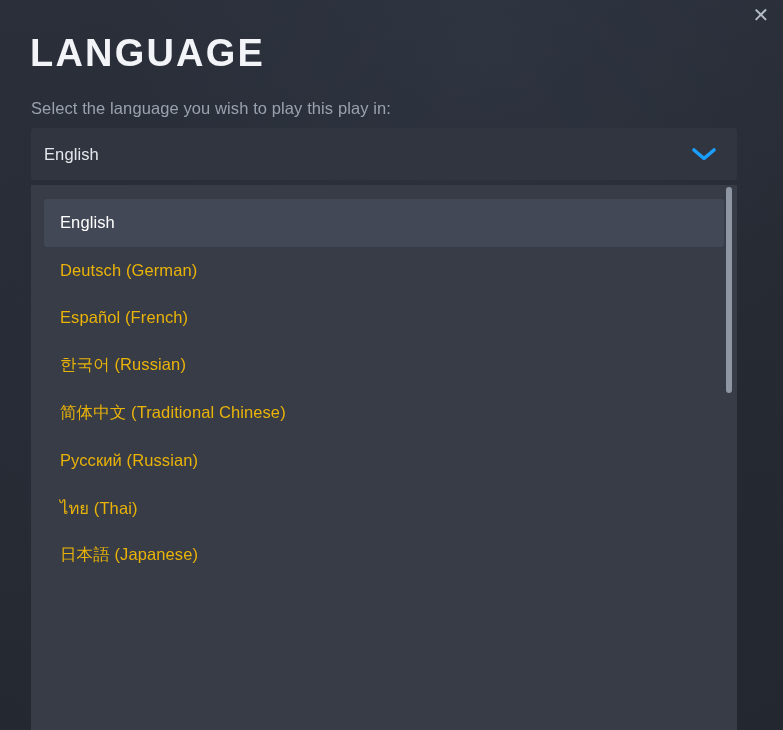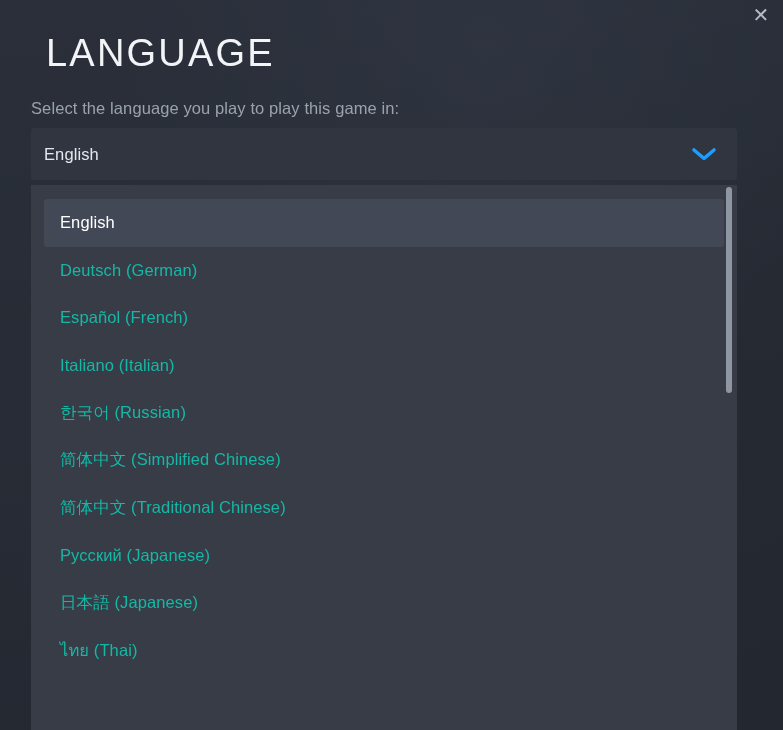--- a/index.html
+++ b/index.html
@@ -37,24 +37,24 @@
     font-size: 20px;
     line-height: 1;
     color: #b6bcc6;
     font-weight: 300;
     font-family: "DejaVu Sans", sans-serif;
   }
 
   
   #page-title {
     position: absolute;
-    left: 46px;
+    left: 30px;
     top: 34px;
     font-size: 38px;
-    font-weight: 400;
+    font-weight: 700;
     letter-spacing: 2.2px;
     color: #f2f4f7;
     line-height: 1.05;
     white-space: nowrap;
   }
   #page-subtitle {
     position: absolute;
     left: 31px;
     top: 99px;
     font-size: 16.5px;
@@ -122,21 +122,21 @@
   }
   .option-row:first-child {
     margin-top: 14px;
   }
   .option-row.selected {
     background: #424855;
   }
   .option-row .opt-label {
     margin-left: 16px;
     font-size: 16.5px;
-    color: #14b8a6;
+    color: #eab308;
     letter-spacing: 0.1px;
     white-space: nowrap;
   }
   .option-row.selected .opt-label {
     color: #ffffff;
   }
 
   
   #dropdown-scrollbar {
     position: absolute;
@@ -161,21 +161,21 @@
 </head>
 <body>
 
 <div id="screen">
 
   <div id="close-btn">
     <span class="x-glyph">✕</span>
   </div>
 
   <div id="page-title">LANGUAGE</div>
-  <div id="page-subtitle">Select the language you play to play this game in:</div>
+  <div id="page-subtitle">Select the language you wish to play this play in:</div>
 
   <div id="language-select">
     <span class="sel-value">English</span>
     <span class="chevron">
       <svg width="26" height="16" viewBox="0 0 26 16" aria-hidden="true">
         <path d="M3 4 L13 12.5 L23 4" fill="none" stroke="#1a9fff" stroke-width="3.6" stroke-linecap="round" stroke-linejoin="round"></path>
       </svg>
     </span>
   </div>
 
@@ -184,39 +184,33 @@
         <div class="option-row selected">
           <span class="opt-label">English</span>
         </div>
         <div class="option-row">
           <span class="opt-label">Deutsch (German)</span>
         </div>
         <div class="option-row">
           <span class="opt-label">Español (French)</span>
         </div>
         <div class="option-row">
-          <span class="opt-label">Italiano (Italian)</span>
-        </div>
-        <div class="option-row">
           <span class="opt-label">한국어 (Russian)</span>
         </div>
         <div class="option-row">
-          <span class="opt-label">简体中文 (Simplified Chinese)</span>
-        </div>
-        <div class="option-row">
           <span class="opt-label">简体中文 (Traditional Chinese)</span>
         </div>
         <div class="option-row">
-          <span class="opt-label">Русский (Japanese)</span>
+          <span class="opt-label">Русский (Russian)</span>
+        </div>
+        <div class="option-row">
+          <span class="opt-label">ไทย (Thai)</span>
         </div>
         <div class="option-row">
           <span class="opt-label">日本語 (Japanese)</span>
-        </div>
-        <div class="option-row">
-          <span class="opt-label">ไทย (Thai)</span>
         </div>
       </div>
 
     <div id="dropdown-scrollbar">
       <div id="dropdown-scrollbar-thumb" style="top: 2px; height: 206px;"></div>
     </div>
   </div>
 
 </div>
 

